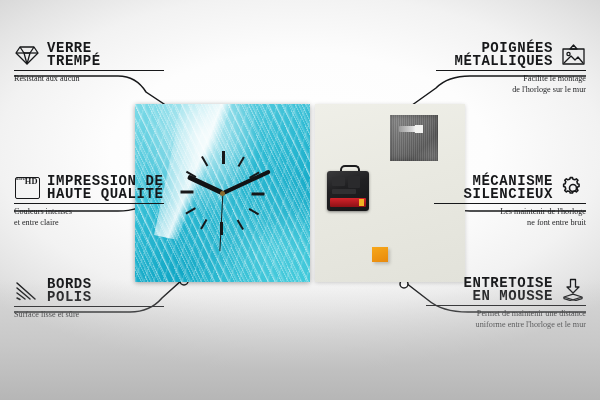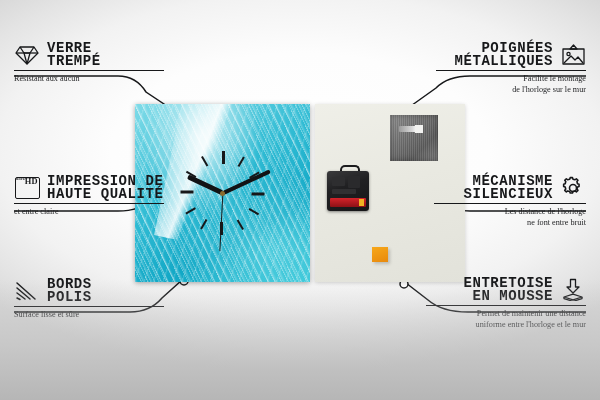--- a/index.html
+++ b/index.html
@@ -226,20 +226,21 @@
           <span class="h">HD</span>
         </span>
       </span>
       <span>
         <div class="co-title">IMPRESSION DE</div>
         <div class="co-title">HAUTE QUALITÉ</div>
       </span>
     </div>
     <div class="co-rule" style="width:150px"></div>
     <div class="co-sub">
+      <div>Couleurs intenses</div>
       <div>et entre claire</div>
     </div>
   </div>
 
   <div class="callout left" style="left:14px;top:278px;width:165px;">
     <div class="co-head">
       <span class="ico">
         <svg width="24" height="21" viewBox="0 0 24 21" fill="none" stroke="#17181a" stroke-width="1.5" stroke-linecap="round">
           <path d="M2 3 L20 19"></path>
             <path d="M2 8 L15 19"></path>
@@ -288,21 +289,21 @@
       </span>
       <span class="ico">
         <svg width="24" height="24" viewBox="0 0 24 24" fill="none" stroke="#17181a" stroke-width="1.6" stroke-linejoin="round">
           <path d="M12 3.2 l2.1 .55 1.25 -1 1.6 1.6 -1 1.25 .55 2.1 1.55 .5 v2.3 l-1.55 .5 -.55 2.1 1 1.25 -1.6 1.6 -1.25 -1 -2.1 .55 -.5 1.55 h-2.3 l-.5 -1.55 -2.1 -.55 -1.25 1 -1.6 -1.6 1 -1.25 -.55 -2.1 -1.55 -.5 v-2.3 l1.55 -.5 .55 -2.1 -1 -1.25 1.6 -1.6 1.25 1 2.1 -.55 .5 -1.55 h2.3 z"></path>
           <circle cx="12" cy="12" r="3.5"></circle>
         </svg>
       </span>
     </div>
     <div class="co-rule" style="width:152px;margin-left:auto"></div>
     <div class="co-sub">
-      <div>Les distance de l'horloge</div>
+      <div>Les maintenir de l'horloge</div>
       <div>ne font entre bruit</div>
     </div>
   </div>
 
   <div class="callout right" style="left:416px;top:277px;width:170px;">
     <div class="co-head">
       <span>
         <div class="co-title">ENTRETOISE</div>
         <div class="co-title">EN MOUSSE</div>
       </span>

